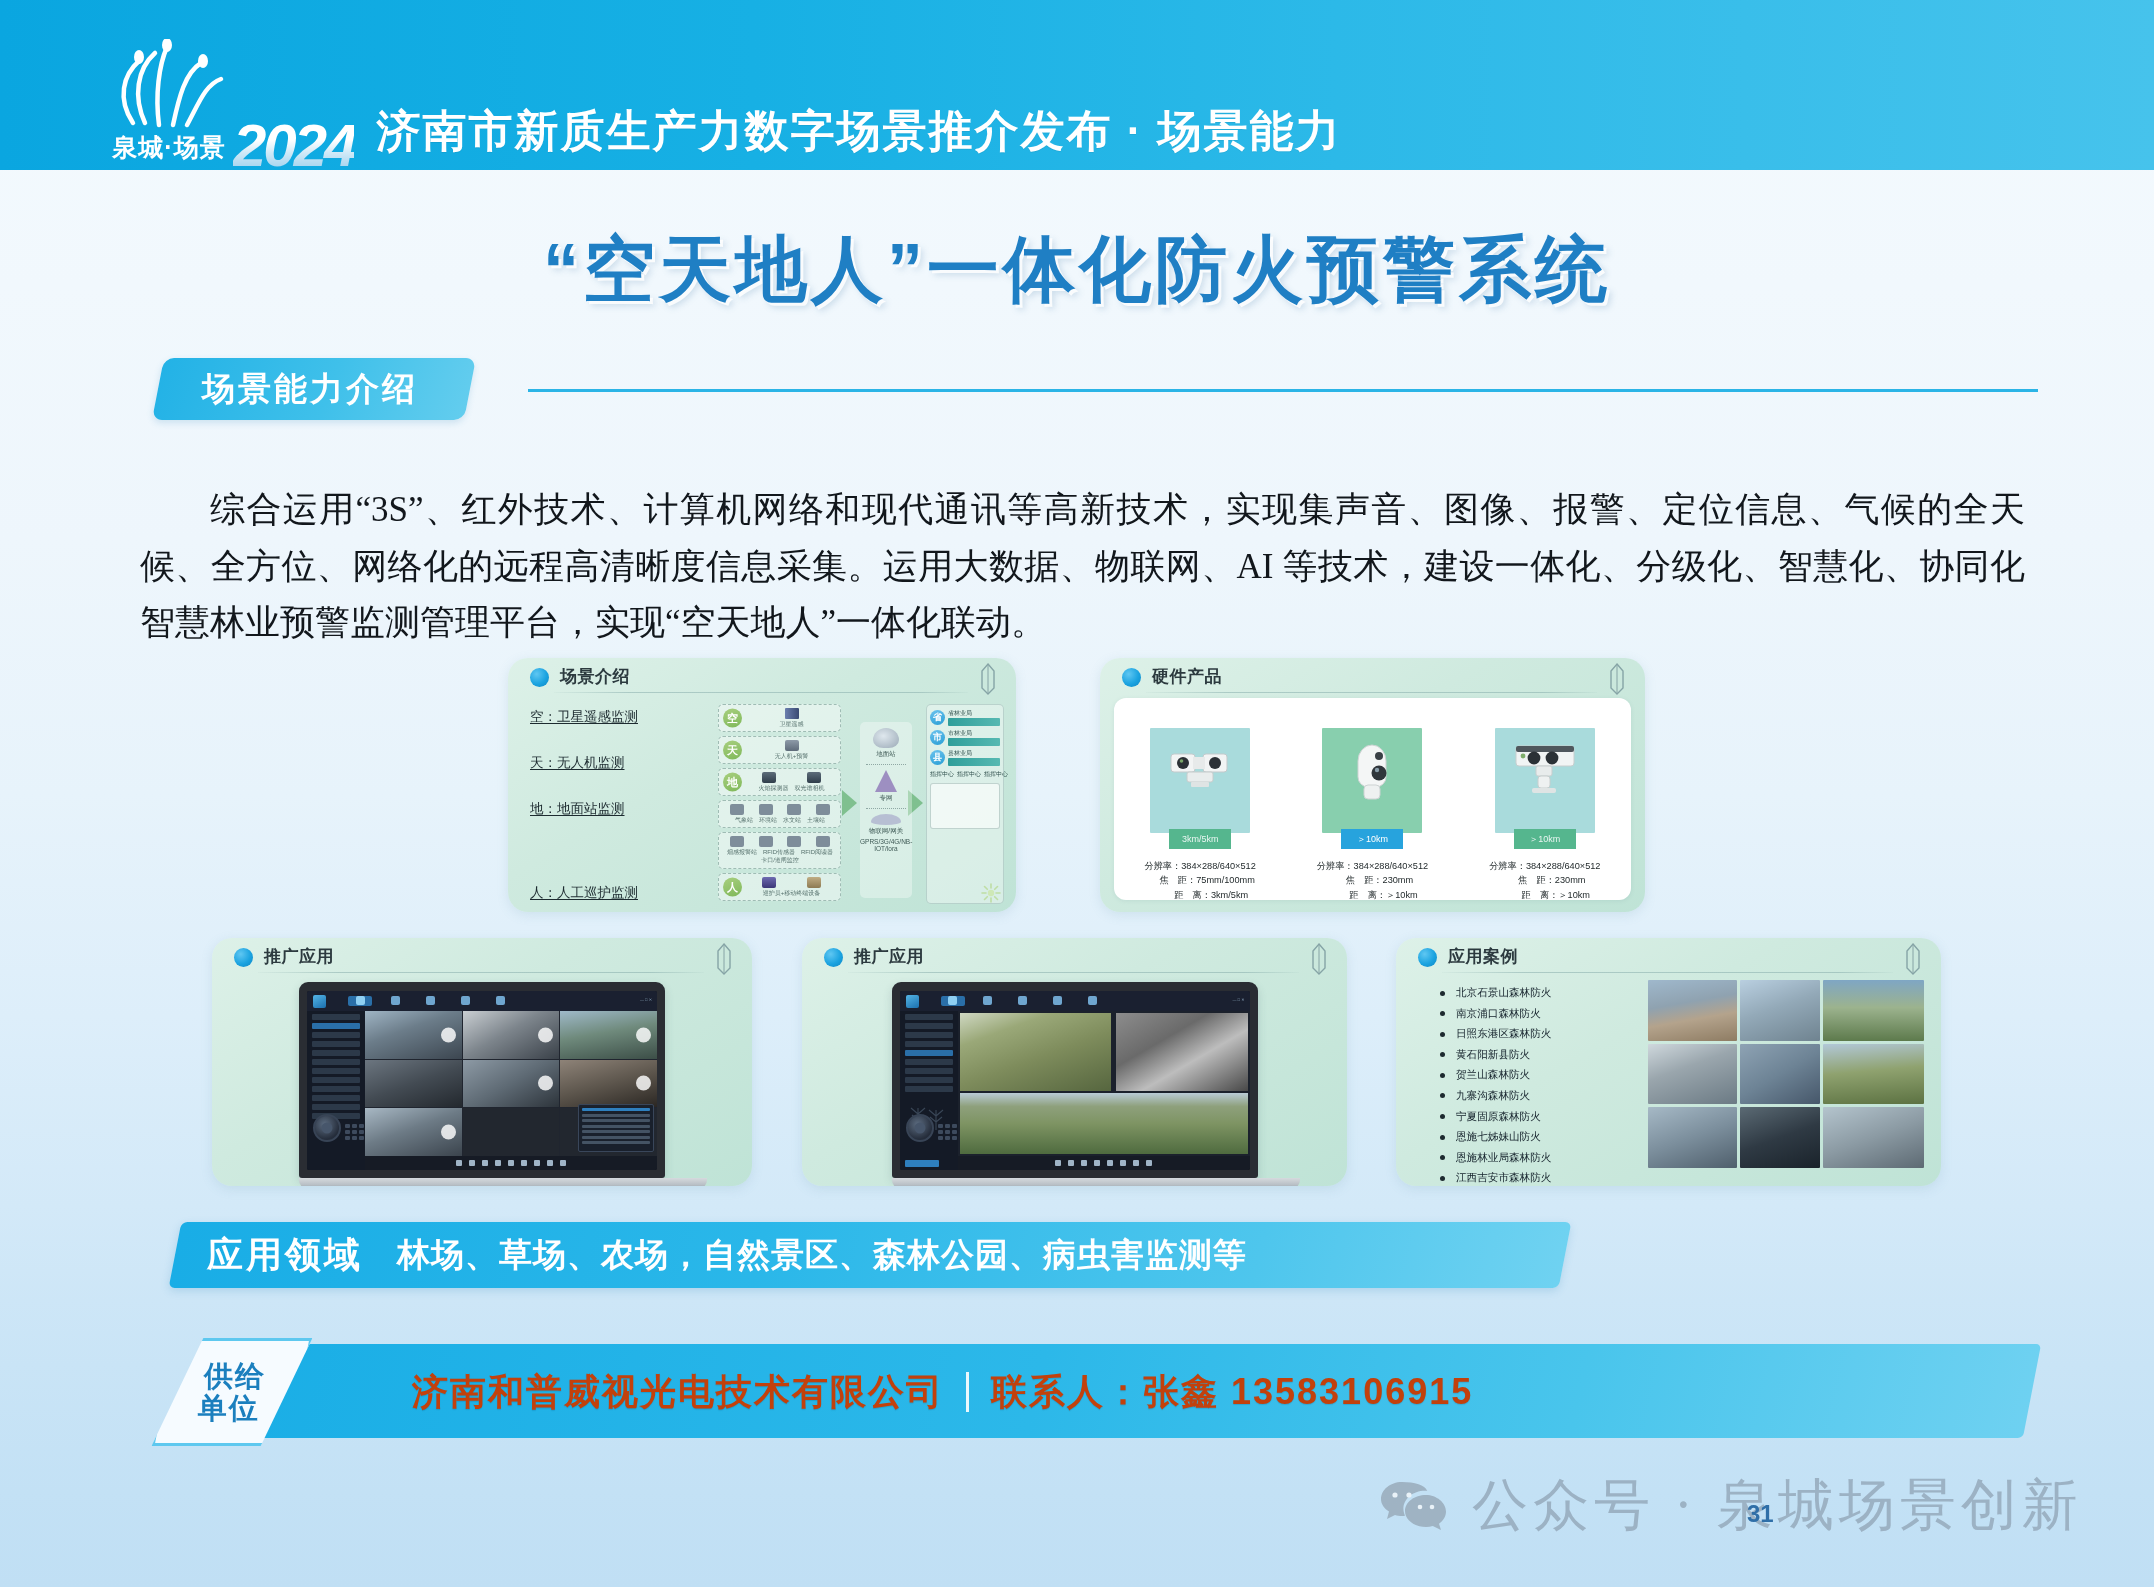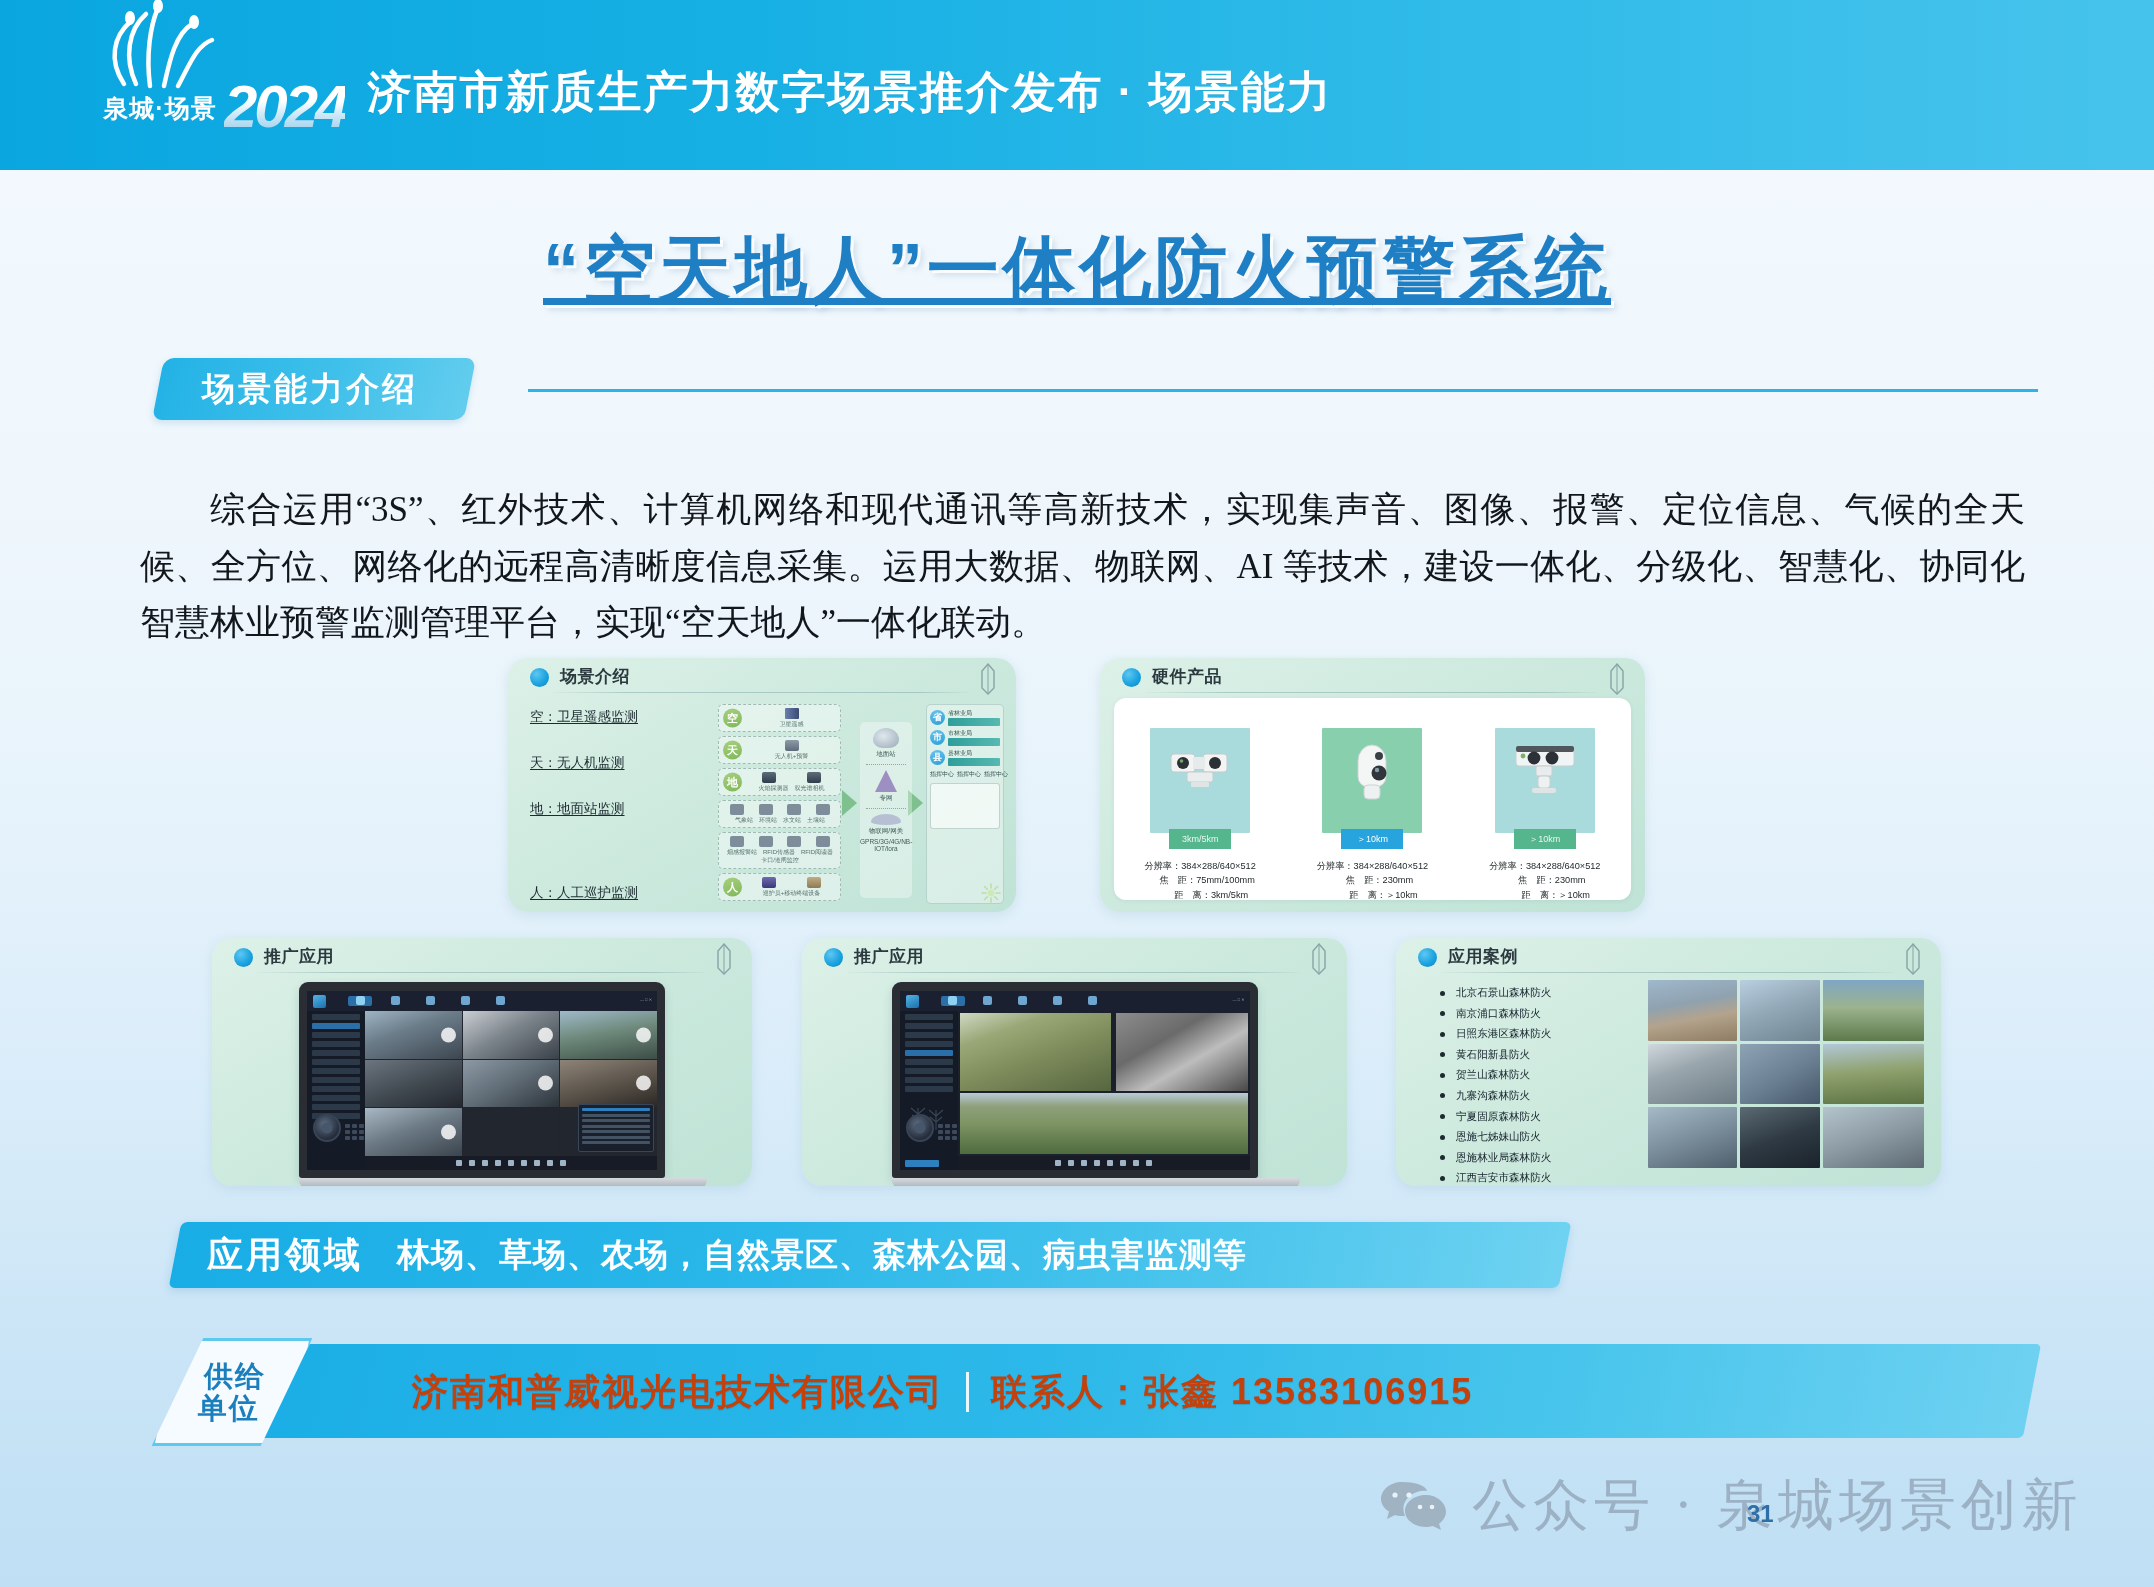--- a/index.html
+++ b/index.html
@@ -14,21 +14,21 @@
         #f4fafe 0%, #f1f8fd 18%, #eef6fc 34%,
         #e7f3fb 50%, #ddeefa 64%, #d3e9f8 76%,
         #c9e4f6 86%, #c3e1f5 94%, #c0dff4 100%);
     position: relative;
   }
 
   
   .header {
     position: absolute; left: 0; top: 0; width: 2154px; height: 170px;
     background: linear-gradient(90deg, #0aa6e0 0%, #17b0e4 35%, #2cb9e8 62%, #46c3ec 100%);
-    display: flex; align-items: flex-start;
+    display: flex; align-items: flex-end; padding-left: 9px;
   }
   .header-inner { display: flex; align-items: flex-end; margin-left: 100px; gap: 0; }
   .logo-block { display: flex; flex-direction: column; align-items: center; margin-bottom: 6px; }
   .logo-spray { width: 120px; height: 90px; }
   .logo-text {
     color: #fff; font-weight: bold; font-size: 25px; letter-spacing: 1px;
     margin-top: 2px; white-space: nowrap;
   }
   .year-2024 {
     font-size: 60px; font-weight: bold; font-style: italic;
@@ -44,21 +44,20 @@
   }
 
   
   .main-title {
     position: absolute; top: 222px; left: 0; width: 2154px;
     text-align: center;
     font-size: 72px; font-weight: bold; letter-spacing: 4px;
     color: #1f7fc4;
     text-shadow: 3px 3px 0 rgba(255,255,255,.85), 5px 5px 6px rgba(90,140,180,.25);
     white-space: nowrap;
-    text-decoration: underline;
   }
 
   
   .sec-badge-wrap { position: absolute; top: 358px; left: 158px; width: 1880px; height: 70px; }
   .sec-badge {
     position: absolute; left: 0; top: 0;
     height: 62px; padding: 0 52px 0 44px;
     display: flex; align-items: center;
     background: linear-gradient(100deg, #23b2e6 0%, #3fc0ea 55%, #63cdee 100%);
     color: #fff; font-size: 33px; font-weight: bold; letter-spacing: 3px;

